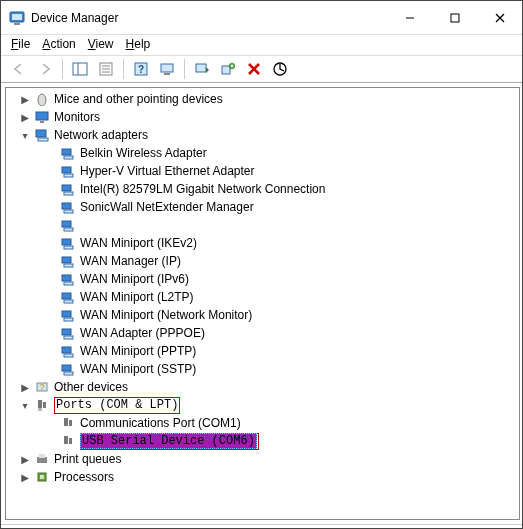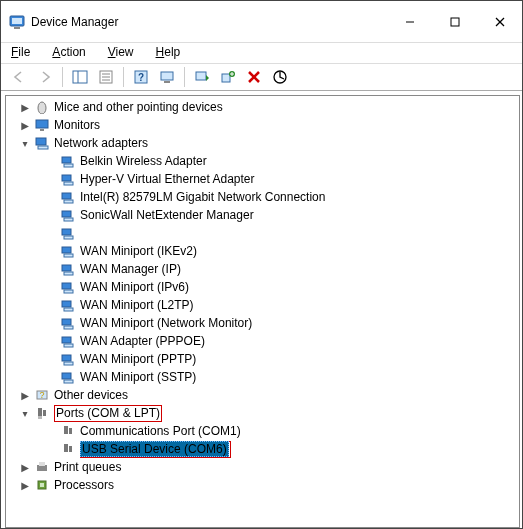--- a/index.html
+++ b/index.html
@@ -10,34 +10,34 @@
     background: #fff;
     color: #000;
     width: 523px;
     height: 529px;
     overflow: hidden;
     border: 1px solid #444;
   }
   .titlebar {
     display: flex;
     align-items: center;
-    height: 42px;
+    height: 34px;
     padding-left: 8px;
     border-bottom: 1px solid #ddd;
   }
   .titlebar .icon { width: 16px; height: 16px; margin-right: 6px; display:flex;align-items:center;justify-content:center; }
   .titlebar .title { flex: 1; font-size: 12px; }
   .winbtns { display: flex; }
   .winbtn {
     width: 45px; height: 29px;
     display: flex; align-items: center; justify-content: center;
     font-size: 13px; color:#222;
   }
   .menubar {
-    display: flex; gap: 22px;
+    display: flex; gap: 12px;
     padding: 2px 10px 4px 10px;
     font-size: 12px;
   }
   .menuitem { }
   .menuitem u { text-decoration: underline; }
   .toolbar {
     display: flex; align-items: center;
     height: 28px;
     padding: 0 6px;
     border-top: 1px solid #ddd;
@@ -78,22 +78,22 @@
     color:#555; font-size:10px;
     margin-right: 2px;
     cursor:pointer;
   }
   .devicon {
     width:16px; height:16px; margin-right: 4px;
     display:inline-flex; align-items:center; justify-content:center;
     flex-shrink:0;
   }
   .label { }
-  .row.selected .label { background:#0369a1; border:1px dotted #7abaff; padding:0 1px; margin-left:-2px; }
-  .hl-wrap { border:1.5px solid #d00000; display:inline-block; padding:0 1px; line-height:15px; }
+  .row.selected .label { background:#a21caf; border:1px dotted #7abaff; padding:0 1px; margin-left:-2px; }
+  .hl-wrap { border:1.5px solid #d00000; display:inline-block; padding:0 1px; line-height:15px;font-family:Liberation Mono, monospace; }
   
   .lv1 { padding-left: 10px; }
   .lv3 { padding-left: 52px; }
   
   .bottombar { height:6px; border-top:1px solid #ccc; }
   svg { display:block; }
 </style>
 </head>
 <body>
 

